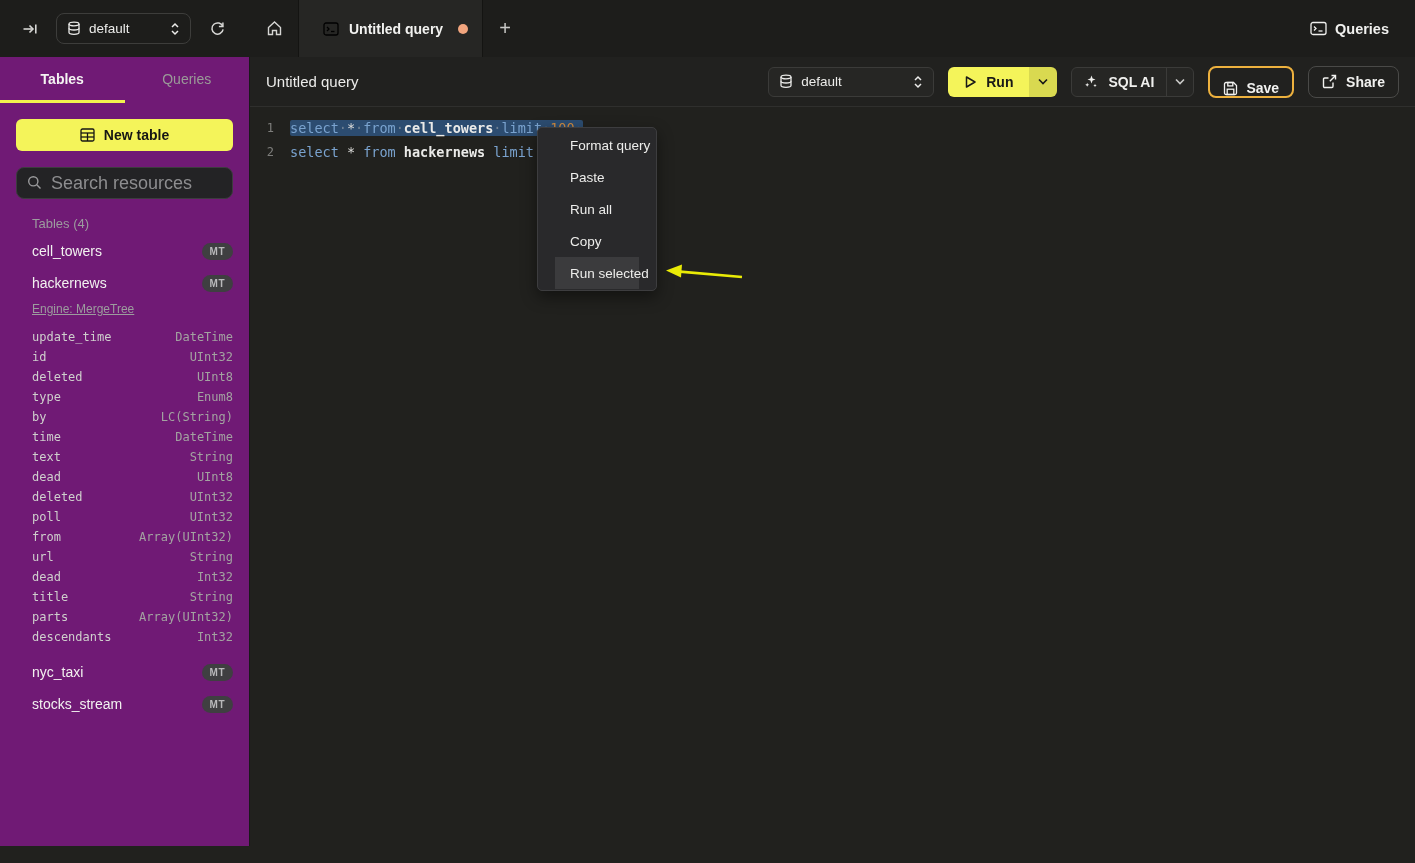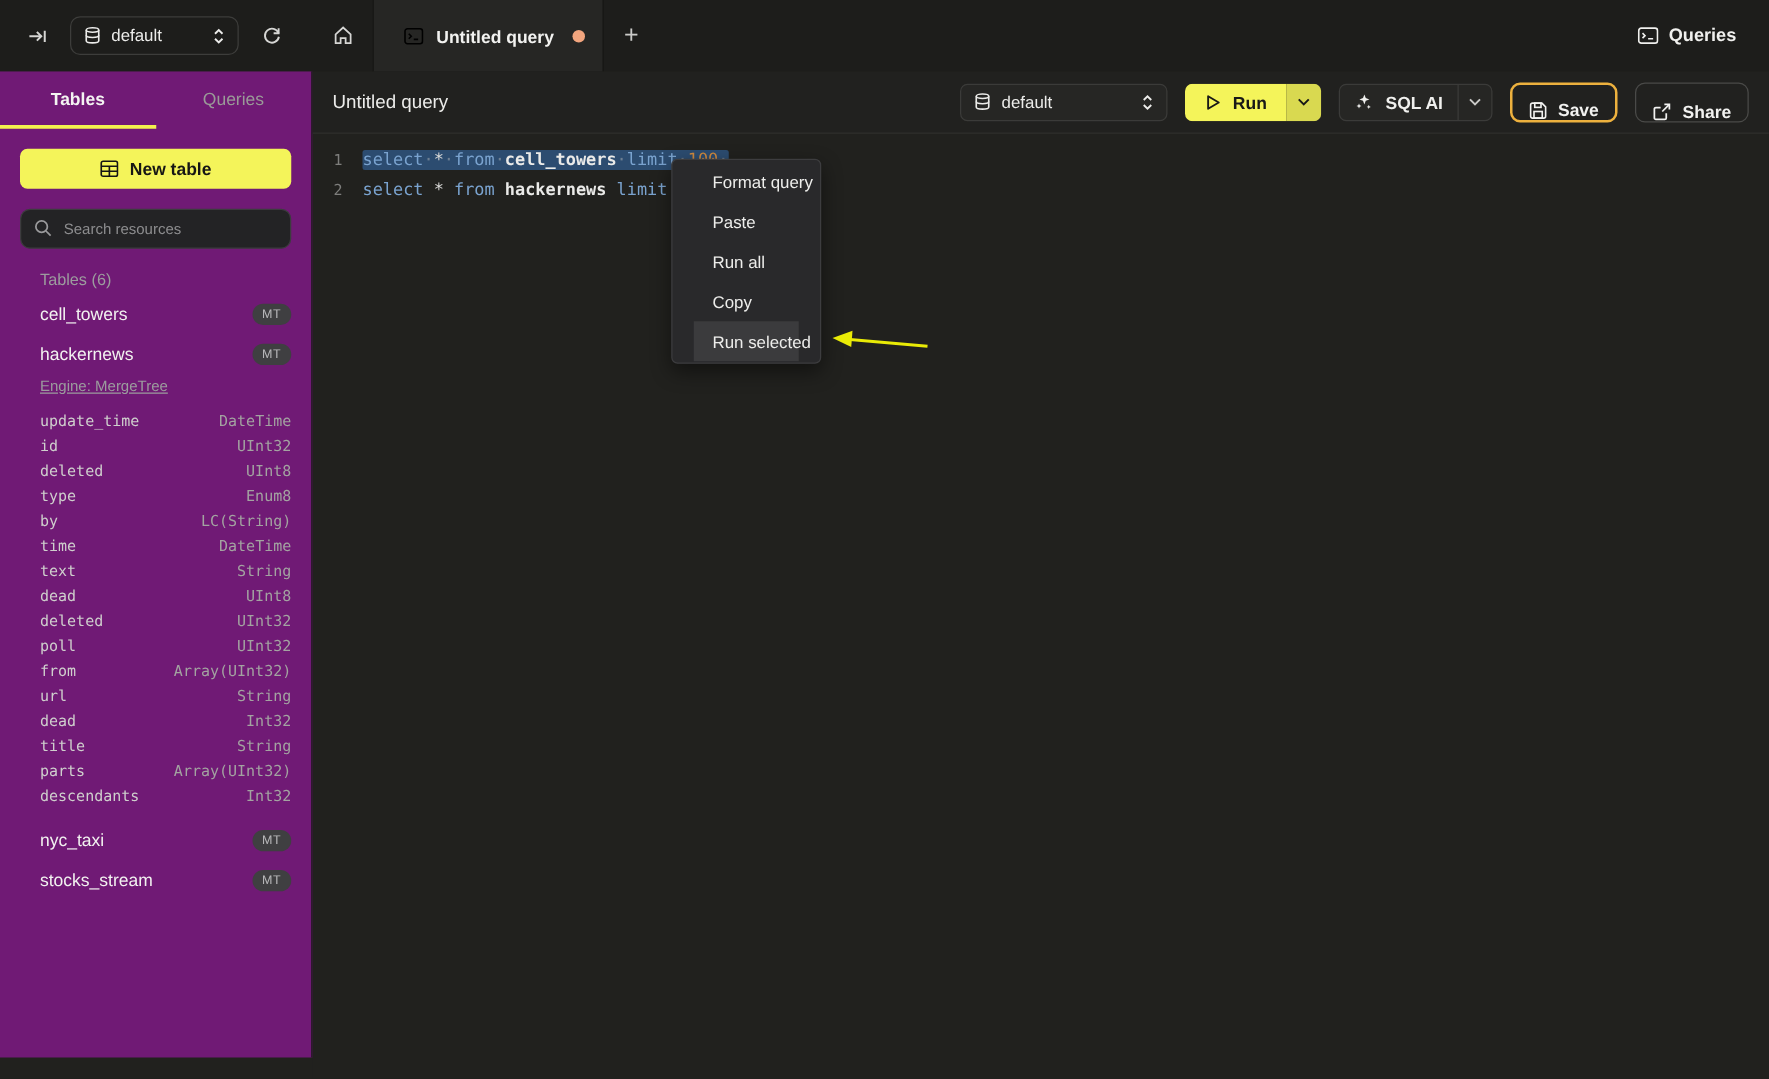--- a/index.html
+++ b/index.html
@@ -34,26 +34,26 @@
   .side-tabs { display:flex; height:46px; }
   .side-tab { flex:1; display:flex; align-items:center; justify-content:center; font-size:14px;
               color:#9a9a98; cursor:pointer; border-bottom:3px solid transparent; }
   .side-tab.active { color:#f4f4f2; font-weight:700; border-bottom-color:#f2f24e; }
   .new-table-btn { margin:16px 16px 0 16px; height:32px; width:217px; background:#f4f45a; border:none;
                    border-radius:6px; display:flex; align-items:center; justify-content:center; gap:9px;
                    color:#161614; font-size:14px; font-weight:600; cursor:pointer; font-family:inherit; }
   .search-wrap { position:relative; margin:16px; height:32px; }
   .search-wrap svg { position:absolute; left:11px; top:8px; }
   .search-input { width:100%; height:32px; background:#232325; border:1px solid #3c3c3e; border-radius:8px;
-                  color:#e8e8e6; font-size:12px; padding:0 10px 0 34px; outline:none; font-family:inherit; }
+                  color:#e8e8e6; font-size:18px; padding:0 10px 0 34px; outline:none; font-family:inherit; }
   .search-input::placeholder { color:#8d8d8f; }
   .section-header { margin:17px 0 4px 32px; color:#9c9c9e; font-size:13px; }
   .table-row { height:32px; display:flex; align-items:center; padding:0 16px 0 32px; cursor:pointer; }
   .table-name { flex:1; color:#f2f2f0; font-size:14px; font-weight:500; }
-  .mt-badge { background:#3f3f41; color:#b9b9bb; font-size:10px; font-weight:400; letter-spacing:.5px;
+  .mt-badge { background:#3f3f41; color:#b9b9bb; font-size:10px; font-weight:700; letter-spacing:.5px;
               padding:3px 8px; border-radius:9px; }
   .engine-label { padding-left:32px; color:#9c9c9e; font-size:12px; height:20px; line-height:20px;text-decoration:underline; }
   .columns { margin:8px 0 9px 0; }
   .col-row { height:20px; display:flex; align-items:center; padding:0 16px 0 32px;
              font-family:"DejaVu Sans Mono", monospace; font-size:12px; cursor:default; }
   .col-name { flex:1; color:#cfcfcd; }
   .col-type { color:#a3a3a1; }
 
   
   .main-toolbar { position:absolute; top:57px; left:250px; right:0; height:50px; background:#21211f;
@@ -70,21 +70,21 @@
   .run-caret { width:28px; background:#d9d950; display:flex; align-items:center; justify-content:center; color:#191917; }
   .sqlai-btn { display:flex; align-items:center; height:30px; background:#262624; border:1px solid #3b3b39;
                border-radius:6px; cursor:pointer; }
   .sqlai-main { display:flex; align-items:center; gap:9px; padding:0 12px; color:#f0f0ee;
                 font-size:14px; font-weight:600; }
   .sqlai-caret { width:27px; align-self:stretch; border-left:1px solid #3b3b39; display:flex;
                  align-items:center; justify-content:center; color:#cacac8; }
   .save-btn { display:flex; align-items:flex-end; gap:8px; height:32px; padding:0 13px; background:transparent;
               border:2px solid #edb13e; border-radius:8px; color:#f2f2f0; font-size:14px; font-weight:600;
               cursor:pointer; font-family:inherit; }
-  .share-btn { display:flex; align-items:flex-end; gap:9px; height:32px; padding:0 13px; background:transparent;
+  .share-btn { display:flex; align-items:center; gap:9px; height:32px; padding:0 13px; background:transparent;
                border:1px solid #4a4a48; border-radius:8px; color:#f2f2f0; font-size:14px; font-weight:600;
                cursor:pointer; font-family:inherit; }
 
   
   .editor { position:absolute; top:107px; left:250px; right:0; bottom:0; background:#21211e;
             padding-top:9px; z-index:1; }
   .ed-line { display:flex; height:24px; align-items:center; }
   .ln { width:24px; text-align:right; color:#7e7e7c; font-family:"DejaVu Sans Mono", monospace;
         font-size:12px; flex:0 0 auto; }
   .code { margin-left:16px; font-family:"DejaVu Sans Mono", monospace; font-size:13.5px; white-space:pre; }
@@ -209,21 +209,21 @@
   <div class="search-wrap">
     <span>
       <svg width="15" height="15" viewBox="0 0 15 15" fill="none" stroke="#9a9a9c" stroke-width="1.4">
         <circle cx="6.3" cy="6.3" r="4.6"></circle>
           <line x1="9.8" y1="9.8" x2="13.5" y2="13.5"></line>
       </svg>
     </span>
     <input class="search-input" type="text" placeholder="Search resources" style="">
   </div>
 
-  <div class="section-header">Tables (6)</div>
+  <div class="section-header">Tables (4)</div>
 
   <div id="tables-list">
       <div class="table-row">
     <span class="table-name">cell_towers</span>
     <span class="mt-badge">MT</span>
   </div>
       <div class="table-row">
     <span class="table-name">hackernews</span>
     <span class="mt-badge">MT</span>
   </div>

